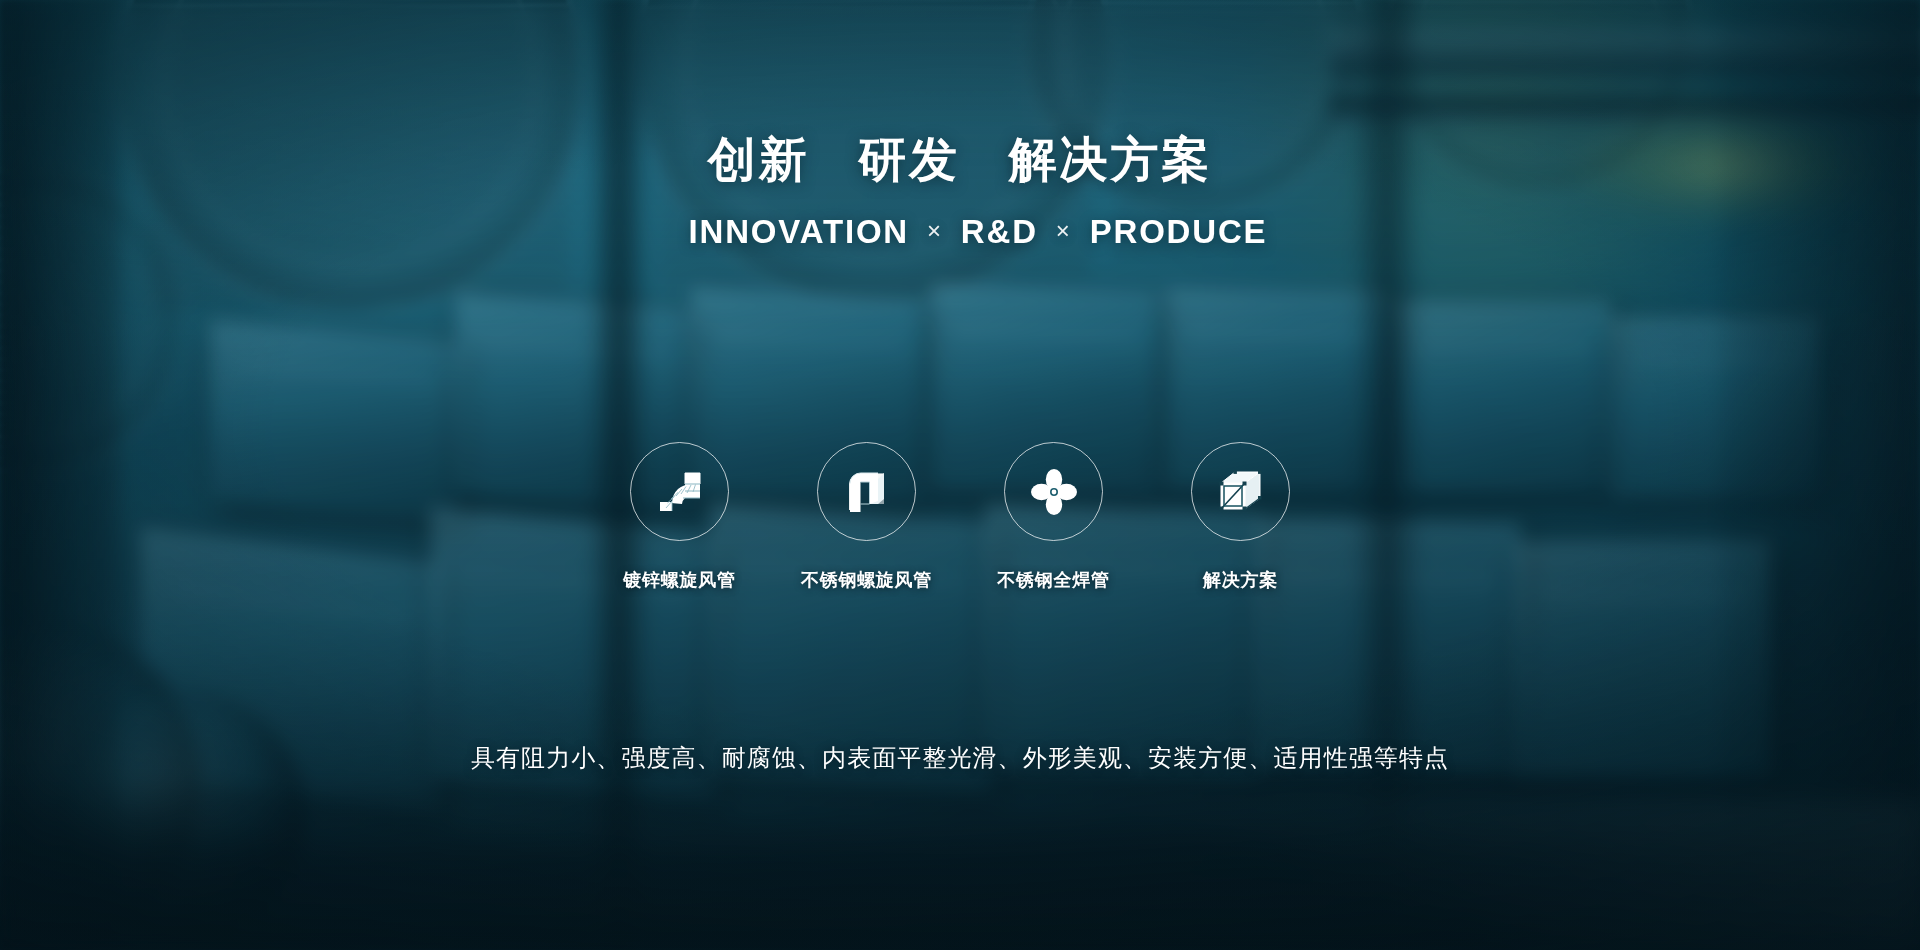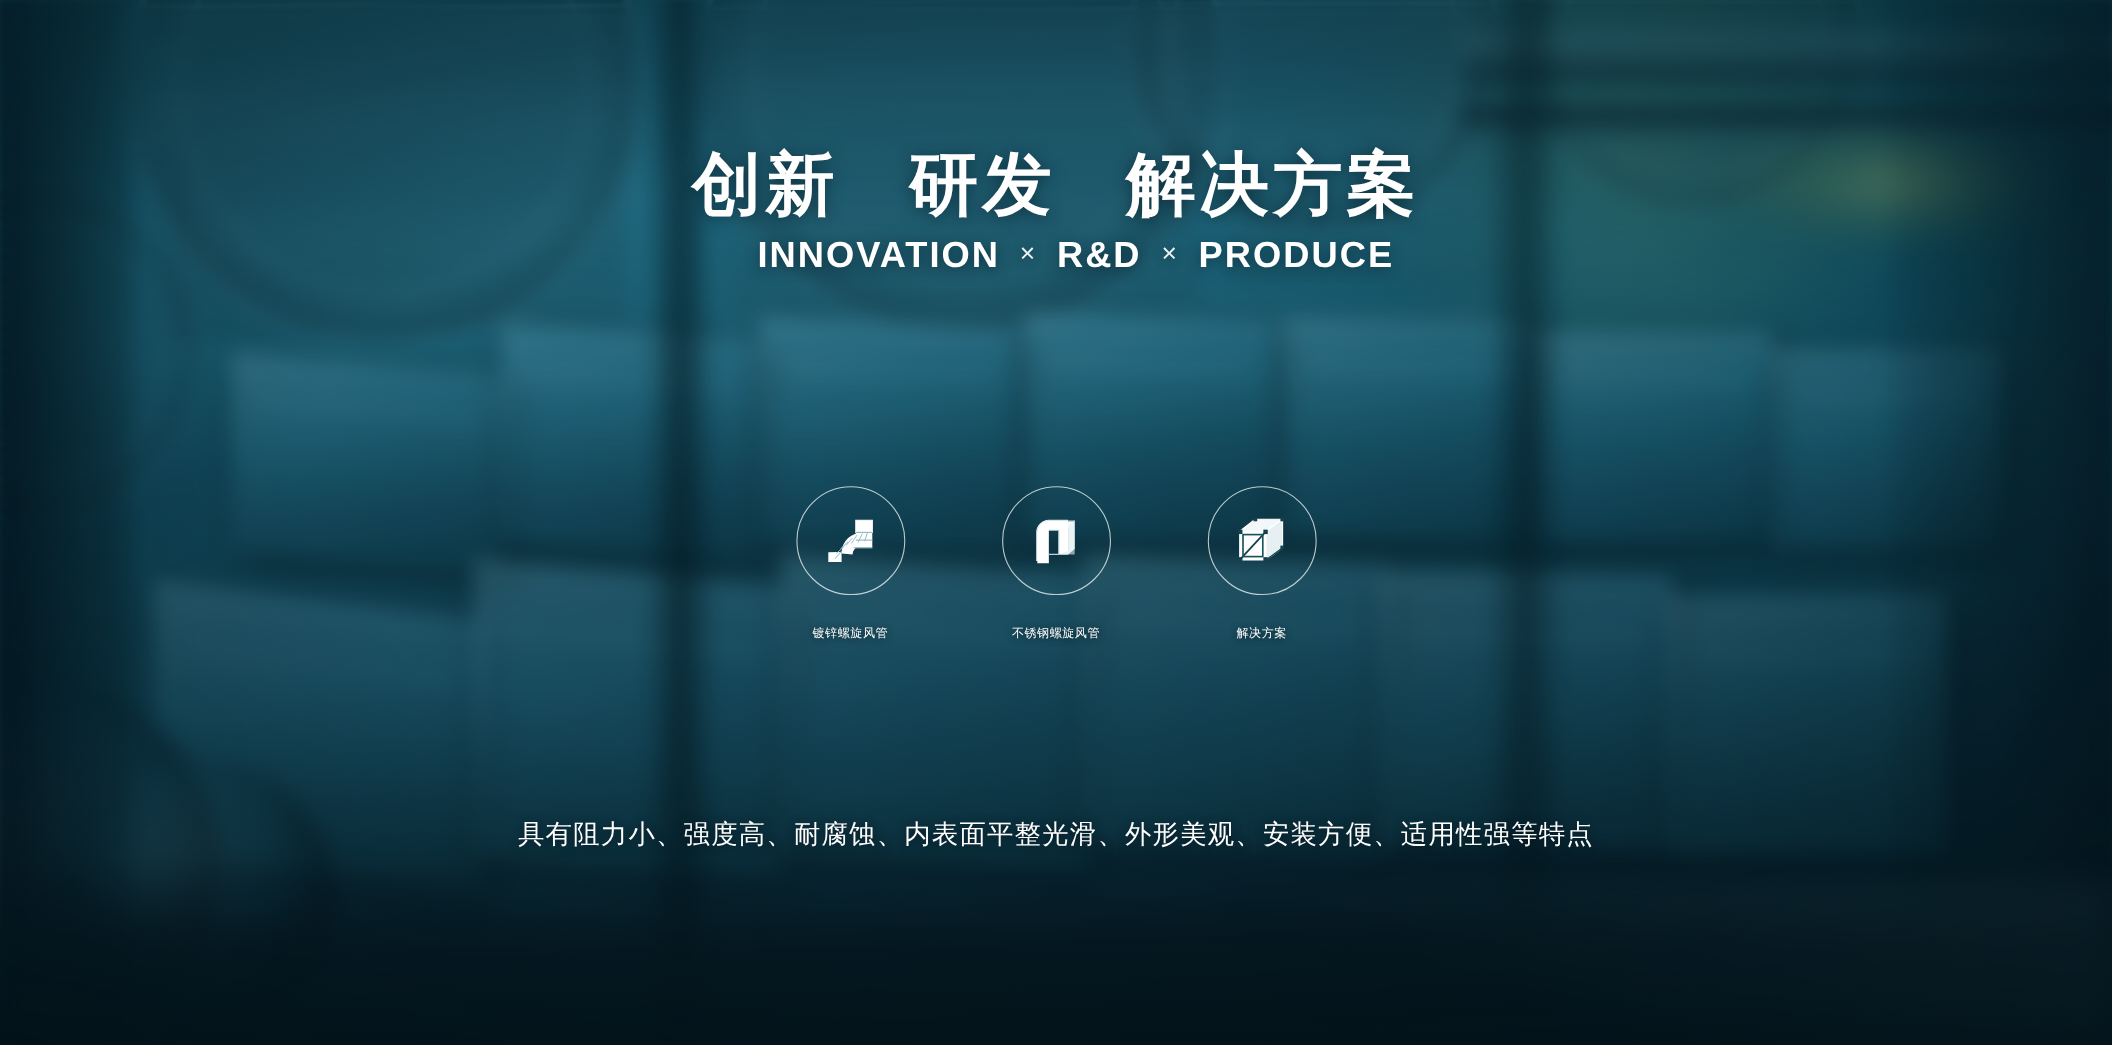--- a/index.html
+++ b/index.html
@@ -151,21 +151,21 @@
   }
   .bg-tint{position:absolute;inset:0;background:rgba(12,92,112,.12);mix-blend-mode:overlay;}
 
   
   .content{position:absolute;inset:0;}
 
   .headline{
     position:absolute;left:0;right:0;top:133px;
     text-align:center;
     color:#fff;
-    font-size:63px;
+    font-size:48px;
     font-weight:700;
     letter-spacing:.06em;
     line-height:1.12;
     text-shadow:0 2px 14px rgba(0,20,30,.55);
     white-space:pre;
   }
   .subhead{
     position:absolute;left:0;right:0;top:213px;
     text-align:center;
     color:#fff;
@@ -197,24 +197,25 @@
   .icon-circle{
     width:99px;height:99px;border-radius:50%;
     border:1.3px solid rgba(255,255,255,.72);
     display:flex;align-items:center;justify-content:center;
     box-sizing:border-box;
   }
   .icon-circle svg{display:block;}
   .icon-label{
     margin-top:27px;
     color:#ffffff;
-    font-size:11px;
+    font-size:18px;
     letter-spacing:.04em;
     white-space:nowrap;
     text-shadow:0 1px 7px rgba(0,18,26,.75);
+    font-weight:bold;
   }
 
   .caption{
     position:absolute;left:0;right:0;top:742px;
     text-align:center;
     color:#ffffff;
     font-size:24px;
     letter-spacing:.045em;
     text-shadow:0 1px 9px rgba(0,18,26,.8);
   }
@@ -326,20 +327,35 @@
               <path d="M28.5 38 h8.5 l6 -5 v-26 l-6 6 v22 z" fill="#e9f3f6"></path>
               <path d="M9 17.5 a10.5 10.5 0 0 1 10.5 -10.5 h17.5" fill="none" stroke="#dceaee" stroke-width="1"></path>
               <path d="M19.5 16 h9 v22 h-9" fill="none" stroke="#b9d3da" stroke-width="1"></path>
             </svg>
           </span>
         </div>
         <div class="icon-label">不锈钢螺旋风管</div>
       </div>
 
 
+      <div class="icon-item">
+        <div class="icon-circle">
+          <span>
+            <svg width="50" height="50" viewBox="0 0 50 50" fill="#fff">
+              <ellipse cx="25" cy="12.5" rx="8.2" ry="10.5"></ellipse>
+              <ellipse cx="37.5" cy="25" rx="10.5" ry="8.2"></ellipse>
+              <ellipse cx="25" cy="37.5" rx="8.2" ry="10.5"></ellipse>
+              <ellipse cx="12.5" cy="25" rx="10.5" ry="8.2"></ellipse>
+              <circle cx="25" cy="25" r="5.4"></circle>
+              <circle cx="25" cy="25" r="3.2" fill="none" stroke="#1d5e6e" stroke-width="1.6"></circle>
+            </svg>
+          </span>
+        </div>
+        <div class="icon-label">不锈钢全焊管</div>
+      </div>
 
       <div class="icon-item">
         <div class="icon-circle">
           <span>
             <svg width="52" height="50" viewBox="0 0 52 50" fill="none">
               <path d="M6 16 L30 16 L30 42 L6 42 Z" fill="#fff" stroke="#fff" stroke-width="1"></path>
               <path d="M6 16 L20 5 L45 5 L30 16 Z" fill="#f2f8fa" stroke="#fff" stroke-width="1"></path>
               <path d="M30 16 L45 5 L45 31 L30 42 Z" fill="#e6f0f3" stroke="#fff" stroke-width="1"></path>
               <path d="M6 42 L30 16" stroke="#14414e" stroke-width="1.6"></path>
               <path d="M30 42 L45 31" stroke="#14414e" stroke-width="1.2"></path>

